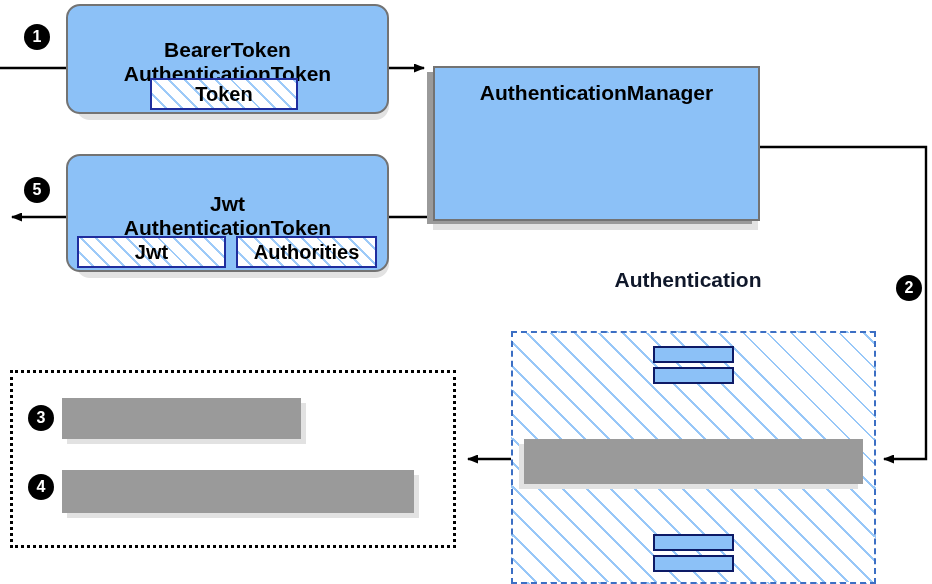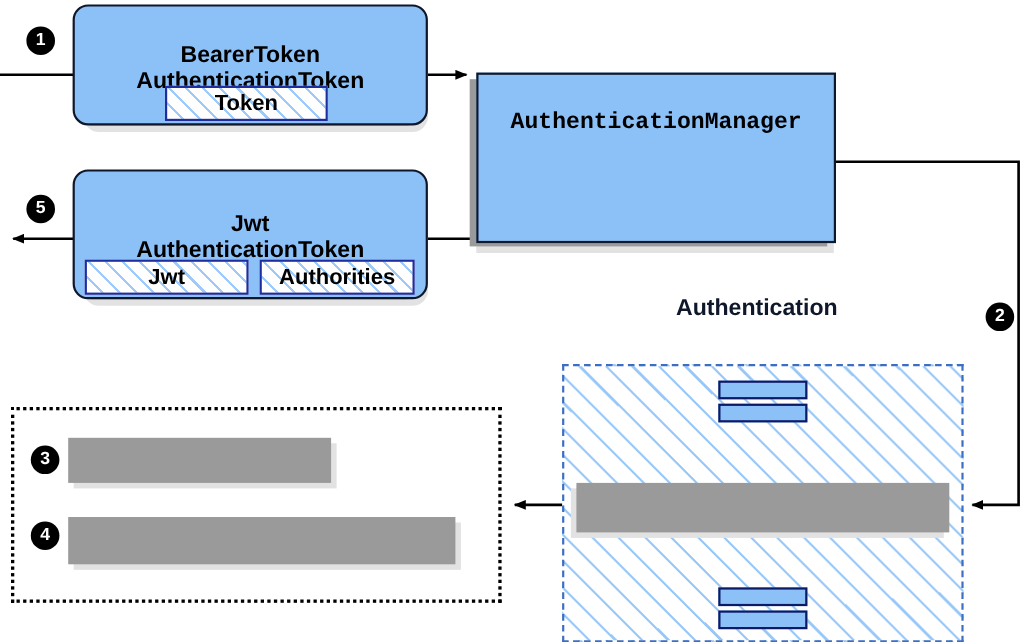--- a/index.html
+++ b/index.html
@@ -2,21 +2,21 @@
 <html><head>
 <meta charset="utf-8">
 <style>
   html,body{margin:0;padding:0;background:#ffffff;}
   body{width:932px;height:584px;overflow:hidden;
        font-family:"Liberation Sans","DejaVu Sans",sans-serif;}
   #stage{position:relative;width:932px;height:584px;background:#fff;}
 
   
   .box{position:absolute;box-sizing:border-box;background:#8CC1F7;
-       border:2px solid #0f172a;display:flex;align-items:center;
+       border:2px solid #737373;display:flex;align-items:center;
        justify-content:center;text-align:center;font-weight:bold;color:#000;}
   .rounded{border-radius:14px;}
   .shadow1,.shadow2{position:absolute;box-sizing:border-box;}
   .shadow1{background:#9a9a9a;}
   .shadow2{background:#e2e2e2;}
 
   
   .hatch{position:absolute;box-sizing:border-box;border:2px solid #1F2D9E;
          background:#ffffff;
          background-image:repeating-linear-gradient(45deg,
@@ -105,21 +105,21 @@
     <div class="t1">AuthenticationToken</div>
   </div>
   <div class="hatch t2" style="left:150px;top:78px;width:148px;height:32px;">Token</div>
 
   <div class="marker" style="left:24px;top:24px;">1</div>
 
   <div class="shadow2" style="left:433px;top:78px;width:325px;height:152px;"></div>
   <div class="shadow1" style="left:427px;top:72px;width:325px;height:152px;"></div>
   <div class="box" style="left:433px;top:66px;width:327px;height:155px;
               align-items:flex-start;">
-    <div class="t1" style="margin-top:32px;font-family:Liberation Mono, monospace;">AuthenticationManager</div>
+    <div class="t1" style="margin-top:13px;">AuthenticationManager</div>
   </div>
 
   <div class="shadow2 rounded" style="left:76px;top:166px;width:313px;height:112px;"></div>
   <div class="shadow1 rounded" style="left:70px;top:160px;width:313px;height:112px;"></div>
   <div class="box rounded" style="left:66px;top:154px;width:323px;height:118px;flex-direction:column;">
     <div class="t1" style="margin-top:6px;">Jwt</div>
     <div class="t1">AuthenticationToken</div>
   </div>
   <div class="hatch t2" style="left:77px;top:236px;width:149px;height:32px;">Jwt</div>
   <div class="hatch t2" style="left:236px;top:236px;width:141px;height:32px;">Authorities</div>

